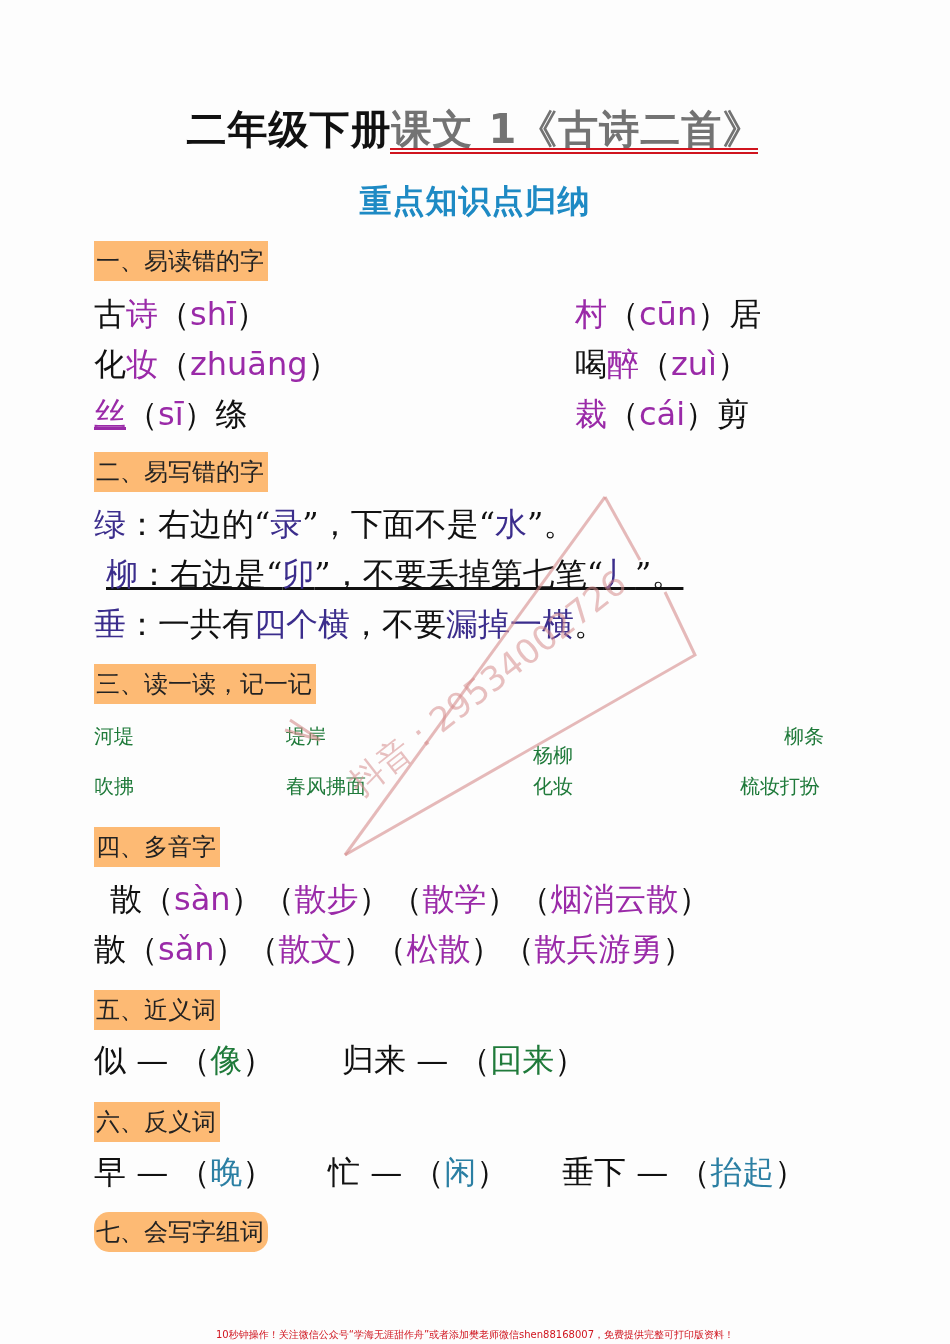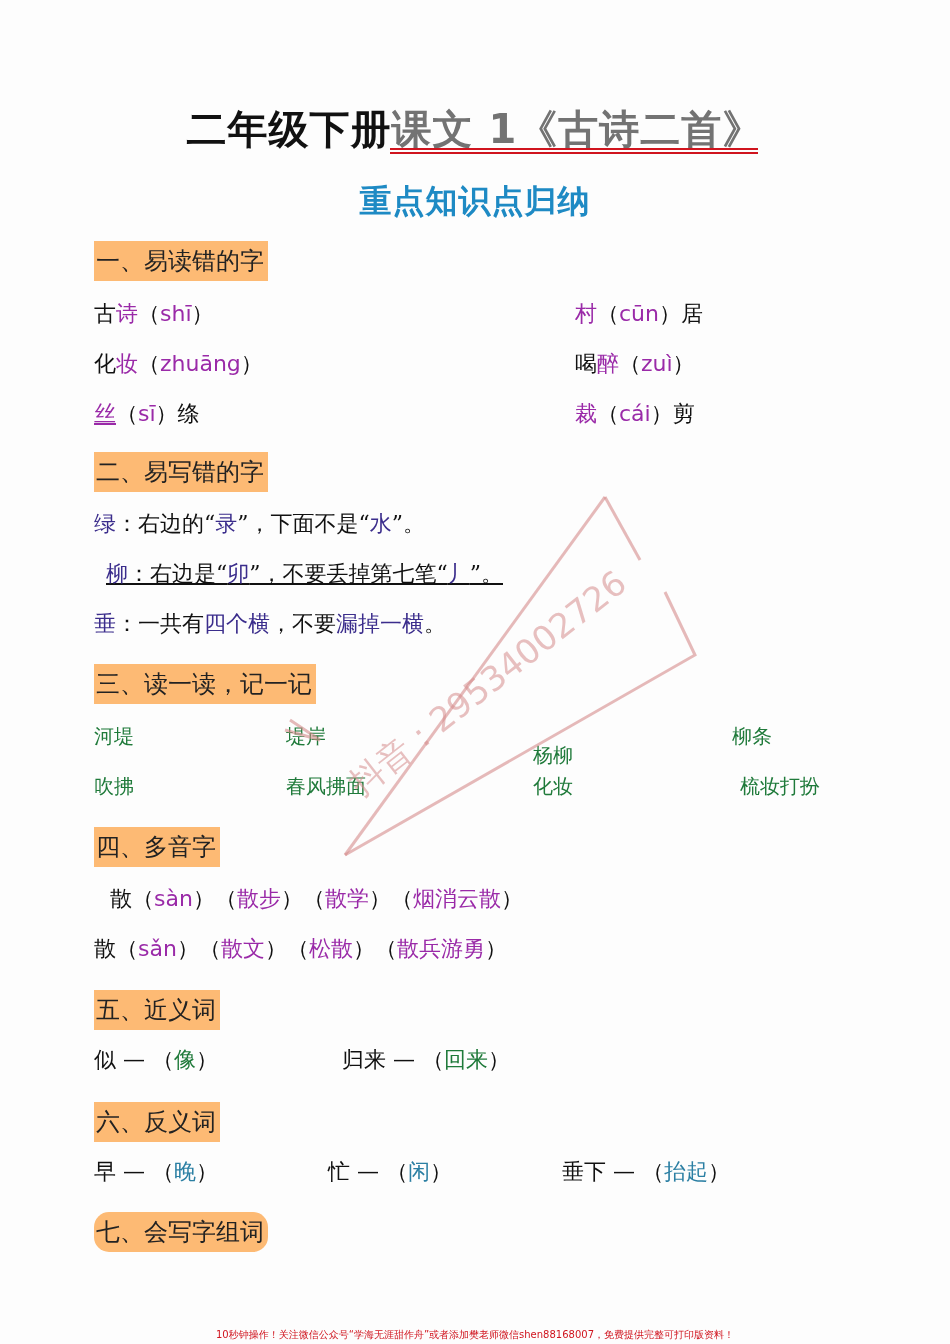--- a/index.html
+++ b/index.html
@@ -19,21 +19,21 @@
   }
   .subtitle {
     position: absolute; top: 180px; left: 0; width: 950px; text-align: center;
     font-size: 32px; font-weight: bold; color: #1e8ac4; letter-spacing: 1px;
   }
   .sec {
     position: absolute; left: 94px; background: #fdba74; padding: 2px 4px 2px 2px;
     font-family: "DejaVu Serif", "Liberation Serif", serif; font-size: 24px; color: #222;
     line-height: 36px;
   }
-  .row { position: absolute; font-size: 22px; line-height: 32px; white-space: nowrap; }
+  .row { position: absolute; font-size: 32px; line-height: 32px; white-space: nowrap; }
   .purple { color: #9a2aa8; }
   .violet { color: #3b2d8c; }
   .green { color: #1f7a3a; }
   .teal { color: #2b7fa3; }
   .serif { font-family: "DejaVu Serif", "Liberation Serif", serif; }
   .green-word { position: absolute; font-size: 20px; color: #1f7a3a; line-height: 32px; }
   .footer {
     position: absolute; top: 1328px; left: 0; width: 950px; text-align: center;
     font-size: 10px; color: #d0141e;
   }
@@ -83,21 +83,21 @@
 </div>
 <div class="row serif" style="left:94px; top:608px;">
   <span class="violet">垂</span><span>：一共有</span><span class="violet">四个横</span><span>，不要</span><span class="violet">漏掉一横</span><span>。</span>
 </div>
 
 <div class="sec" style="top:664px;">三、读一读，记一记</div>
 
 <div class="green-word serif" style="left:94px; top:720px;">河堤</div>
 <div class="green-word serif" style="left:286px; top:720px;">堤岸</div>
 <div class="green-word serif" style="left:533px; top:720px;margin-top:19px;">杨柳</div>
-<div class="green-word serif" style="left:732px; top:720px;">柳条</div>
+<div class="green-word serif" style="left:784px; top:720px;">柳条</div>
 <div class="green-word serif" style="left:94px; top:770px;">吹拂</div>
 <div class="green-word serif" style="left:286px; top:770px;">春风拂面</div>
 <div class="green-word serif" style="left:533px; top:770px;">化妆</div>
 <div class="green-word serif" style="left:740px; top:770px;">梳妆打扮</div>
 
 <div class="sec" style="top:827px;">四、多音字</div>
 
 <div class="row" style="left:110px; top:883px;">
   <span>散</span>（<span class="purple">sàn</span>）（<span class="purple">散步</span>）（<span class="purple">散学</span>）（<span class="purple">烟消云散</span>）
 </div>

